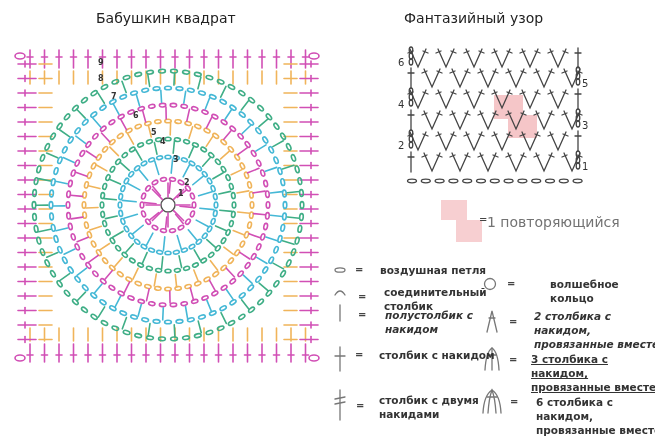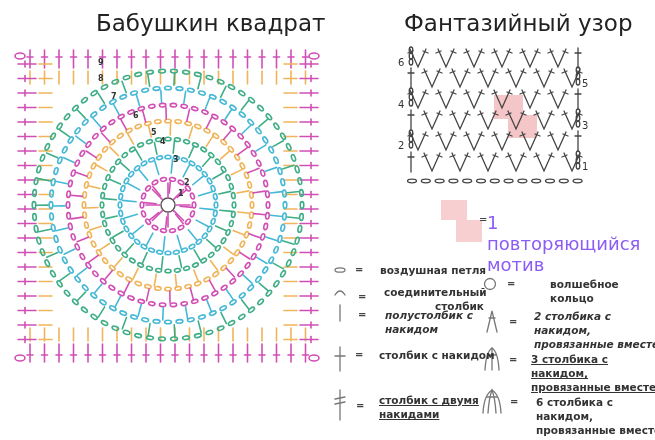--- a/index.html
+++ b/index.html
@@ -1,23 +1,23 @@
 <!DOCTYPE html>
 <html><head>
 <meta charset="utf-8">
 <style>
   html,body{margin:0;padding:0;background:#ffffff;}
   body{width:655px;height:440px;position:relative;overflow:hidden;font-family:"DejaVu Sans","Liberation Sans",sans-serif;color:#222;}
-  .title{position:absolute;font-size:23px;color:#222;white-space:nowrap;}
+  .title{position:absolute;font-size:14px;color:#222;white-space:nowrap;}
   #t1{left:96px;top:10px;}
   #t2{left:404px;top:10px;}
   svg{position:absolute;left:0;top:0;}
   .lg{position:absolute;font-size:10.5px;font-weight:bold;color:#333;line-height:14px;margin-left:14px;}
   .eq{position:absolute;font-size:10px;font-weight:bold;color:#444;}
-  .motif-text{position:absolute;left:487px;top:212px;font-size:18px;color:#8b5cf6;line-height:21px;}
+  .motif-text{position:absolute;left:487px;top:212px;font-size:14px;color:#737373;line-height:21px;}
   .motif-eq{position:absolute;left:479px;top:214px;font-size:10px;color:#444;}
   .rownum{position:absolute;font-size:10px;color:#333;}
   .pattern-label{position:absolute;font-size:8px;color:#333;font-weight:bold;}
 </style>
 </head>
 <body>
 
 <div id="t1" class="title">Бабушкин квадрат</div>
 <div id="t2" class="title">Фантазийный узор</div>
 
@@ -951,21 +951,20 @@
 <div class="rownum" style="left:582px;top:120px;">3</div>
 <div class="rownum" style="left:582px;top:161px;">1</div>
 
 <svg width="655" height="440" style="pointer-events:none">
   <rect x="441" y="200" width="26" height="20" fill="#f7cfd1"></rect>
   <rect x="456" y="220" width="26" height="22" fill="#f7cfd1"></rect>
 </svg>
 <div class="motif-eq">=</div>
 <div class="motif-text">
   <div>1 повторяющийся</div>
-  <div>мотив</div>
 </div>
 
 <svg width="655" height="440" style="pointer-events:none" fill="none" stroke="#777" stroke-width="1.3" stroke-linecap="round">
 
   <g>
       <ellipse cx="340" cy="270" rx="5" ry="2.2"></ellipse>
     </g>
 
   <g>
       <path d="M335,295 Q340,287 345,295"></path>
@@ -1005,30 +1004,30 @@
       <path d="M483,413 Q484,395 492,390 Q500,395 501,413"></path>
       <path d="M488,413 Q489,398 492,390 Q495,398 496,413"></path>
       <line x1="487" y1="397" x2="497" y2="397"></line>
     </g>
 </svg>
 
 <div class="eq" style="left:355px;top:264px;">=</div>
 <div class="lg" style="left:366px;top:263px;">воздушная петля</div>
 
 <div class="eq" style="left:358px;top:291px;">=</div>
-<div class="lg" style="left:370px;top:285px;width:100px;text-align:right;">соединительный столбик</div>
+<div class="lg" style="left:370px;top:285px;width:100px;">соединительный столбик</div>
 
 <div class="eq" style="left:358px;top:309px;">=</div>
 <div class="lg" style="left:371px;top:308px;width:105px;font-style:italic;">полустолбик с накидом</div>
 
 <div class="eq" style="left:355px;top:349px;">=</div>
 <div class="lg" style="left:365px;top:348px;">столбик с накидом</div>
 
 <div class="eq" style="left:356px;top:400px;">=</div>
-<div class="lg" style="left:365px;top:393px;width:100px;text-decoration:underline;">столбик с двумя накидами</div>
+<div class="lg" style="left:365px;top:393px;width:100px;">столбик с двумя накидами</div>
 
 <div class="eq" style="left:507px;top:278px;">=</div>
 <div class="lg" style="left:536px;top:277px;">волшебное кольцо</div>
 
 <div class="eq" style="left:509px;top:316px;">=</div>
 <div class="lg" style="left:520px;top:309px;width:130px;font-style:italic;">2 столбика с накидом, провязанные вместе</div>
 
 <div class="eq" style="left:509px;top:354px;">=</div>
 <div class="lg" style="left:517px;top:352px;width:130px;text-decoration:underline;">3 столбика с накидом, провязанные вместе</div>
 

